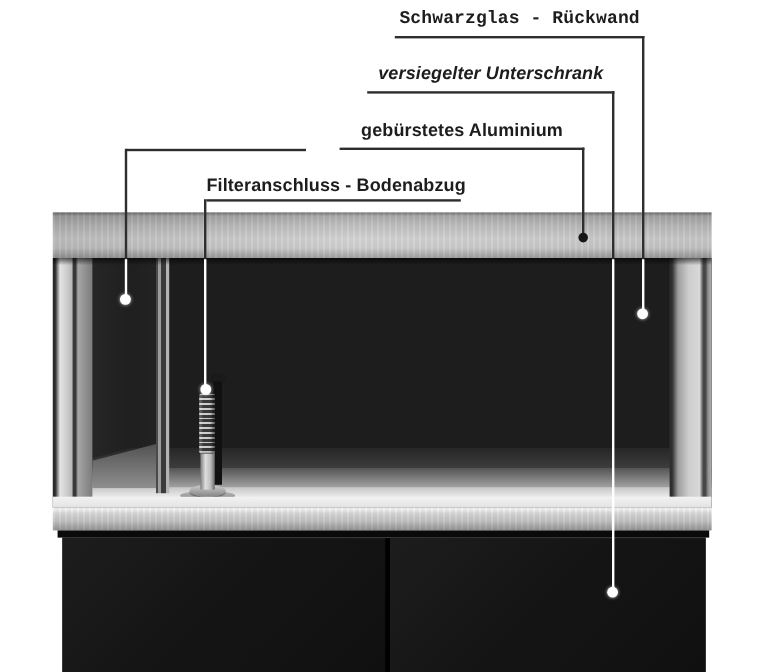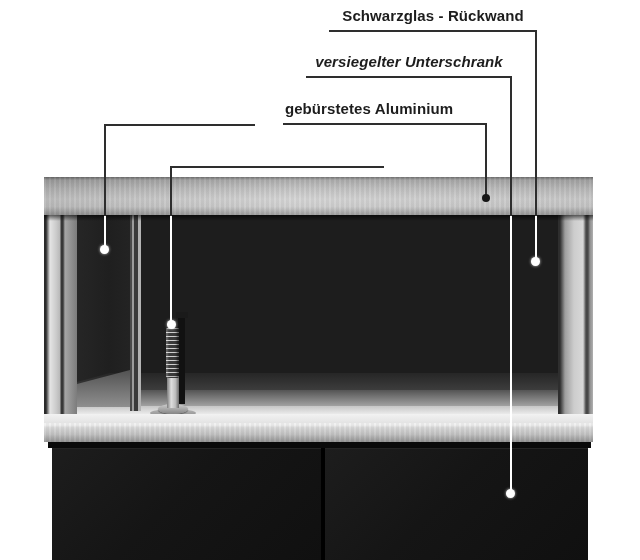--- a/index.html
+++ b/index.html
@@ -11,39 +11,39 @@
   .lbl {
     position:absolute; font-weight:700; font-size:15px; line-height:19px;
     color:#1d1d1d; text-align:center; white-space:nowrap; letter-spacing:0.1px;
   }
   .ul  { position:absolute; height:2px; background:#2e2e2e; }
   .vd  { position:absolute; width:2px;  background:#2e2e2e; }
   .vw  { position:absolute; width:2px;  background:#ffffff; }
   .dot-w { position:absolute; width:9px; height:9px; border-radius:50%; background:#ffffff; box-shadow:0 0 3px rgba(255,255,255,0.8); }
   .dot-b { position:absolute; width:8px; height:8px; border-radius:50%; background:#161616; }
 
-  #lbl-1 { left:329px; top:6px;   width:208px; }
+  #lbl-1 { left:329px; top:6px;   width:208px;font-family:Liberation Mono, monospace; }
   #ul-1  { left:329px; top:30px;  width:208px; }
   #vd-1  { left:535px; top:30px;  height:186px; }
   #vw-1  { left:535px; top:216px; height:42px; }
   #dot-1 { left:531px; top:257px; }
 
   #lbl-2 { left:306px; top:52px;  width:206px;font-style:italic; }
   #ul-2  { left:306px; top:76px;  width:206px; }
   #vd-2  { left:510px; top:76px;  height:140px; }
   #vw-2  { left:510px; top:216px; height:274px; }
   #dot-2 { left:506px; top:489px; }
 
   #lbl-3 { left:105px; top:101px; width:150px; }
   #ul-3  { left:105px; top:124px; width:150px; }
   #vd-3  { left:104px; top:124px; height:92px; }
   #vw-3  { left:104px; top:216px; height:30px; }
   #dot-3 { left:100px; top:245px; }
 
-  #lbl-4 { left:267px; top:99px;  width:204px; }
+  #lbl-4 { left:283px; top:99px;  width:204px; }
   #ul-4  { left:283px; top:123px; width:204px; }
   #vd-4  { left:485px; top:123px; height:72px; }
   #dot-4 { left:482px; top:194px; }
 
   #lbl-5 { left:172px; top:145px; width:212px; }
   #ul-5  { left:172px; top:166px; width:212px; }
   #vd-5  { left:170px; top:166px; height:50px; }
   #vw-5  { left:170px; top:216px; height:105px; }
   #dot-5 { left:167px; top:320px; }
 
@@ -199,18 +199,21 @@
   <div class="vw" id="vw-3"></div>
   <div class="dot-w" id="dot-3"></div>
 
   <div class="lbl" id="lbl-4">
     <span>gebürstetes Aluminium</span>
   </div>
   <div class="ul" id="ul-4"></div>
   <div class="vd" id="vd-4"></div>
   <div class="dot-b" id="dot-4"></div>
 
+  <div class="lbl" id="lbl-5">
+    <span>Filteranschluss - Bodenabzug</span>
+  </div>
   <div class="ul" id="ul-5"></div>
   <div class="vd" id="vd-5"></div>
   <div class="vw" id="vw-5"></div>
   <div class="dot-w" id="dot-5"></div>
 
 </div>
 
 </body></html>

